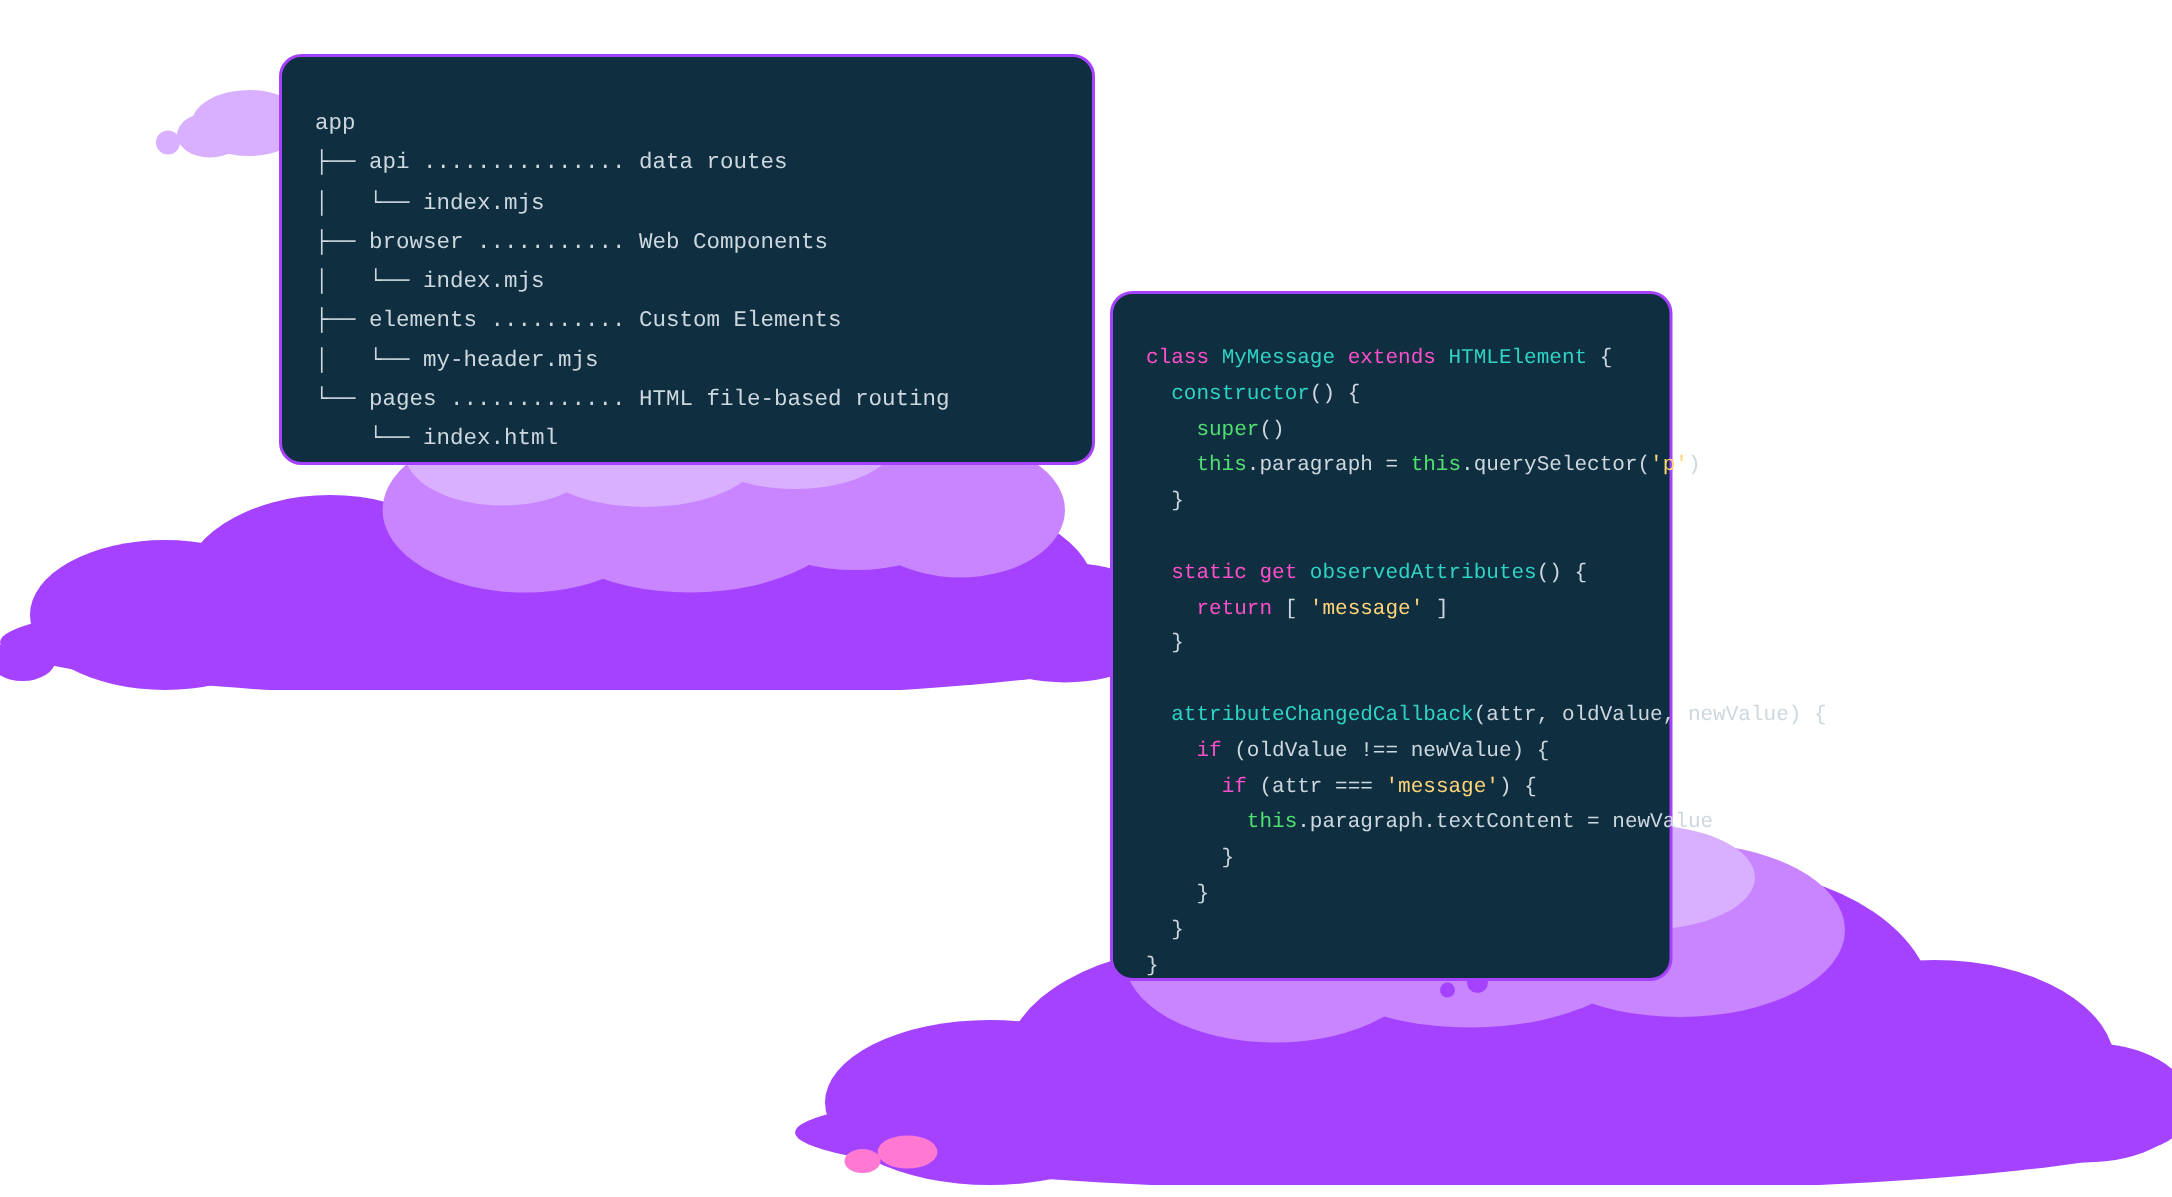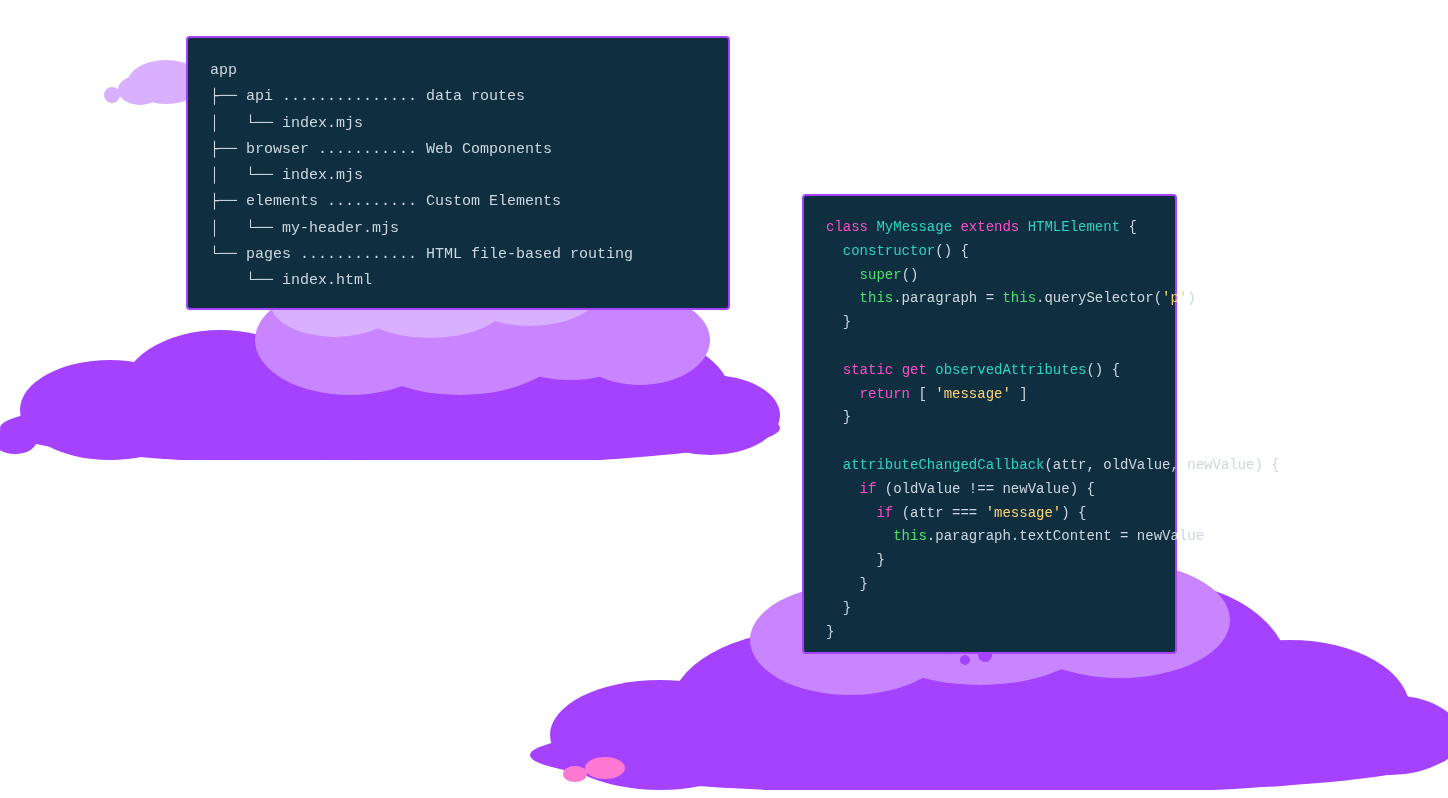--- a/index.html
+++ b/index.html
@@ -17,36 +17,36 @@
     height: 798px;
   }
   svg.cloud {
     position: absolute;
     display: block;
   }
   .panel {
     position: absolute;
     background: #0f2e3f;
     border: 2px solid #a542ff;
-    border-radius: 4px;
-    padding: 20px 22px;
+    border-radius: 15px;
+    padding: 32px 22px;
     box-sizing: border-box;
     color: #cdd7df;
     font-size: 15px;
     line-height: 1.75;
     white-space: pre;
   }
   .panel.left {
     left: 186px;
     top: 36px;
     width: 544px;
     height: 274px;
   }
   .panel.right {
-    left: 802px;
+    left: 740px;
     top: 194px;
     width: 375px;
     height: 460px;
     font-size: 14px;
     line-height: 1.7;
   }
   
   .t-keyword   { color: #ff4fca; }
   .t-name      { color: #2fd3c4; }
   .t-func      { color: #2fd3c4; }

